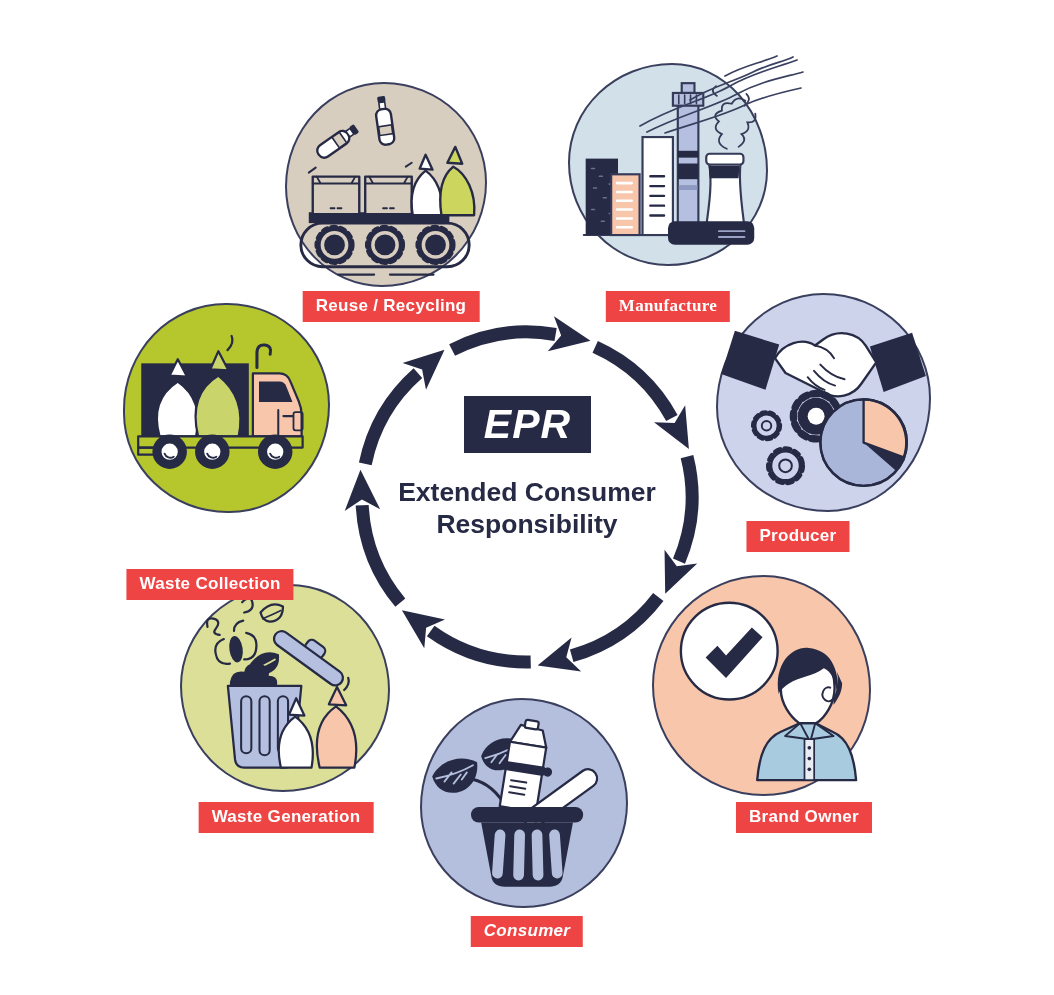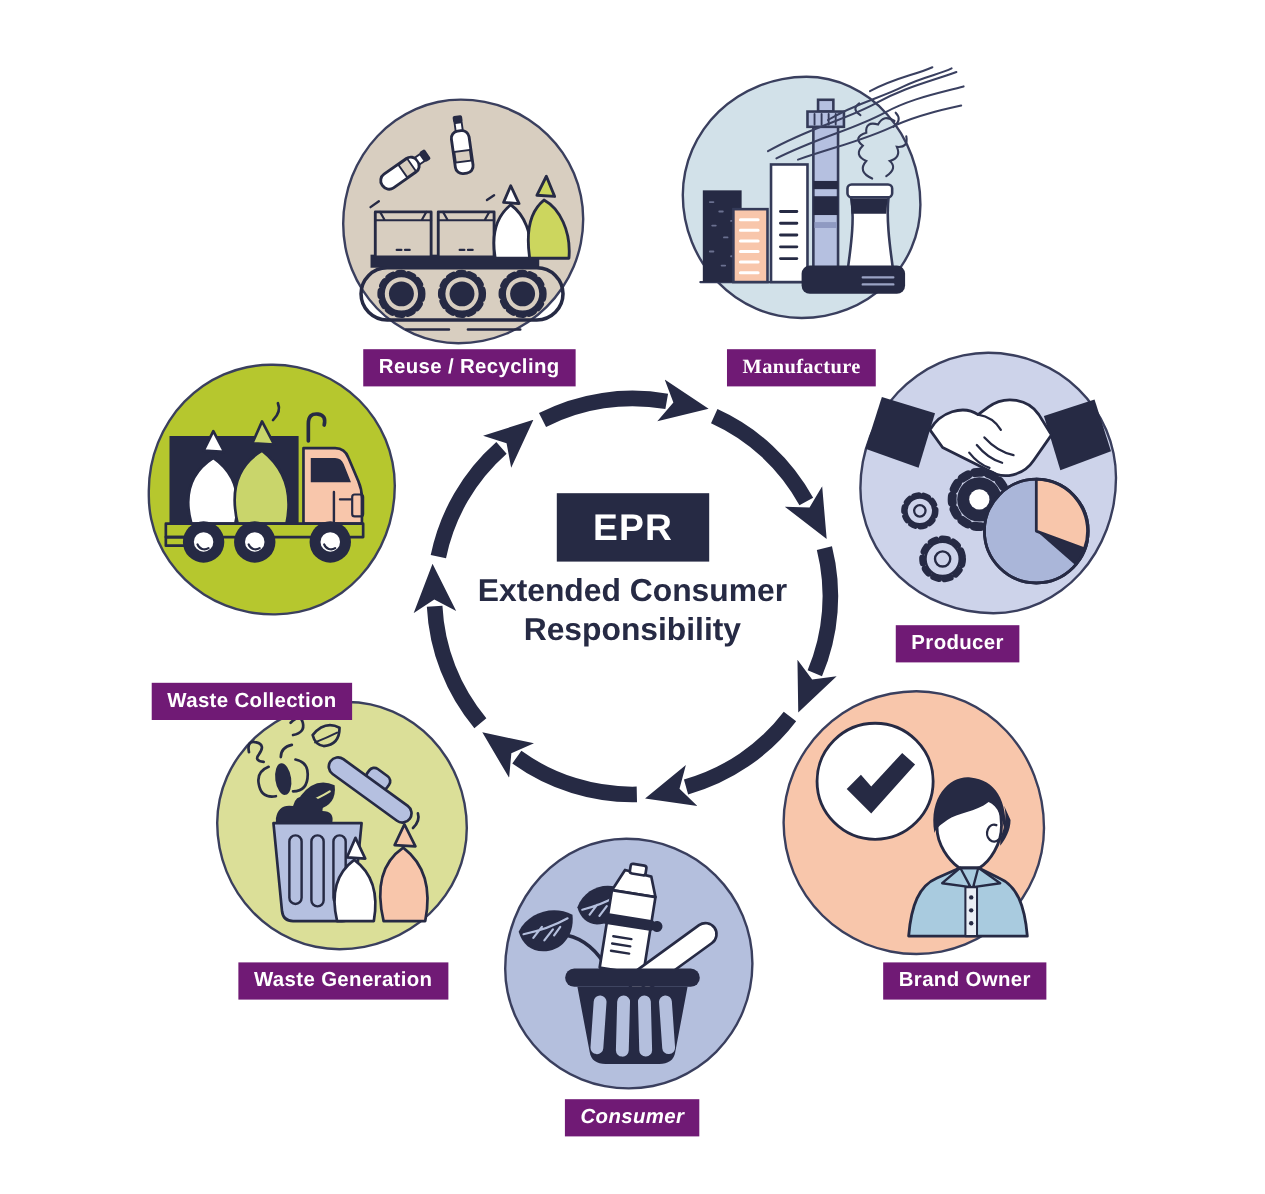--- a/index.html
+++ b/index.html
@@ -1,38 +1,38 @@
 <!DOCTYPE html>
 <html><head>
 <meta charset="utf-8">
 <style>
   html,body{margin:0;padding:0;background:#fff;}
   #canvas{position:relative;width:1054px;height:995px;background:#ffffff;overflow:hidden;
           font-family:"Liberation Sans","DejaVu Sans",sans-serif;}
   .circle{position:absolute;border:2px solid #3a3f5e;box-sizing:border-box;}
   .circle svg{position:absolute;left:0;top:0;width:100%;height:100%;}
-  .badge{position:absolute;transform:translateX(-50%);background:#701a75;color:#fff;
+  .badge{position:absolute;transform:translateX(-50%);background:#ef4444;color:#fff;
          font-weight:700;font-size:17px;letter-spacing:.3px;padding:4px 13px 5px;
          white-space:nowrap;line-height:1.3;}
   
   #c-reuse{left:285px;top:82px;width:202px;height:205px;background:#d8cec0;border-radius:49% 51% 52% 48%/51% 49% 51% 49%;}
   #c-manu {left:568px;top:63px;width:200px;height:203px;background:#d2e1e9;border-radius:52% 48% 50% 50%/49% 53% 47% 51%;}
   #c-prod {left:716px;top:293px;width:215px;height:219px;background:#cdd3ea;border-radius:50% 50% 48% 52%/52% 48% 52% 48%;}
   #c-brand{left:652px;top:575px;width:219px;height:221px;background:#f8c6ab;border-radius:51% 49% 49% 51%/50% 52% 48% 50%;}
   #c-cons {left:420px;top:698px;width:208px;height:210px;background:#b4bfdd;border-radius:49% 51% 50% 50%/52% 50% 50% 48%;}
   #c-wgen {left:180px;top:584px;width:210px;height:208px;background:#dbdf98;border-radius:52% 48% 51% 49%/49% 51% 49% 51%;}
   #c-wcol {left:123px;top:303px;width:207px;height:210px;background:#b6c72e;border-radius:50% 50% 49% 51%/51% 49% 52% 48%;}
   
   #b-reuse{left:391px;top:291px;} #b-manu{left:668px;top:291px;font-family:Liberation Serif, serif;} #b-prod{left:798px;top:521px;}
   #b-brand{left:804px;top:802px;} #b-cons{left:527px;top:916px;font-style:italic;} #b-wgen{left:286px;top:802px;}
   #b-wcol{left:210px;top:521px;margin-top:48px;}
   
-  #epr-badge{position:absolute;left:464px;top:411px;width:127px;height:57px;background:#262a44;
-             color:#fff;font-size:31px;font-weight:700;letter-spacing:1px;
-             display:flex;align-items:center;justify-content:center;}
+  #epr-badge{position:absolute;left:464px;top:396px;width:127px;height:57px;background:#262a44;
+             color:#fff;font-size:41px;font-weight:700;letter-spacing:1px;
+             display:flex;align-items:center;justify-content:center;font-style:italic;}
   #epr-sub{position:absolute;left:527px;top:477px;transform:translateX(-50%);text-align:center;
            color:#262a44;font-size:26.5px;font-weight:700;line-height:1.2;white-space:nowrap;}
   #arrows,#smoke{position:absolute;pointer-events:none;}
   #arrows{left:0;top:0;}
   #smoke{left:635px;top:34px;}
 </style>
 </head>
 <body>
 
 <div id="canvas">

